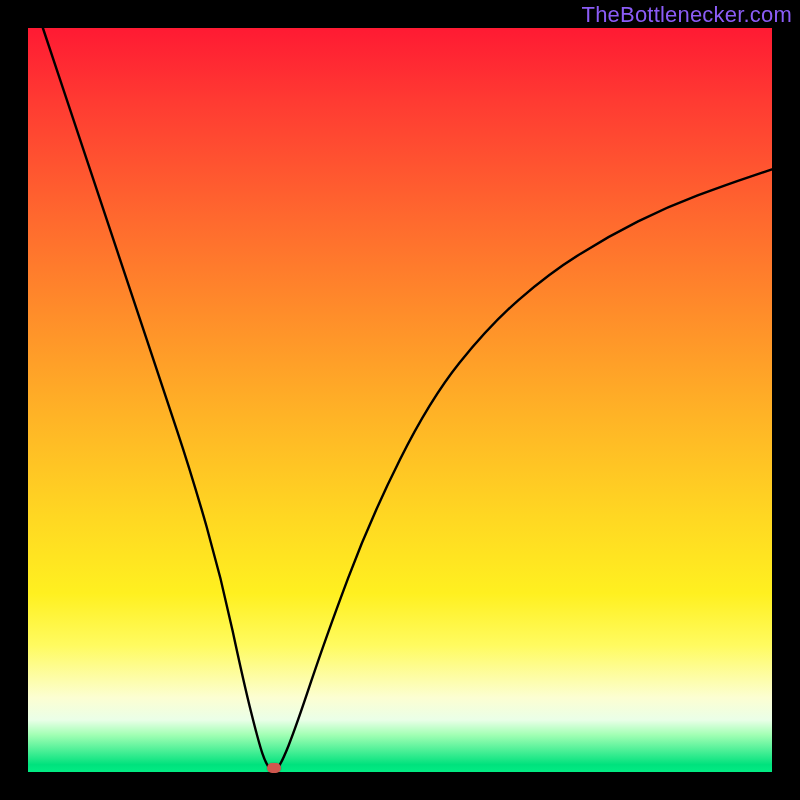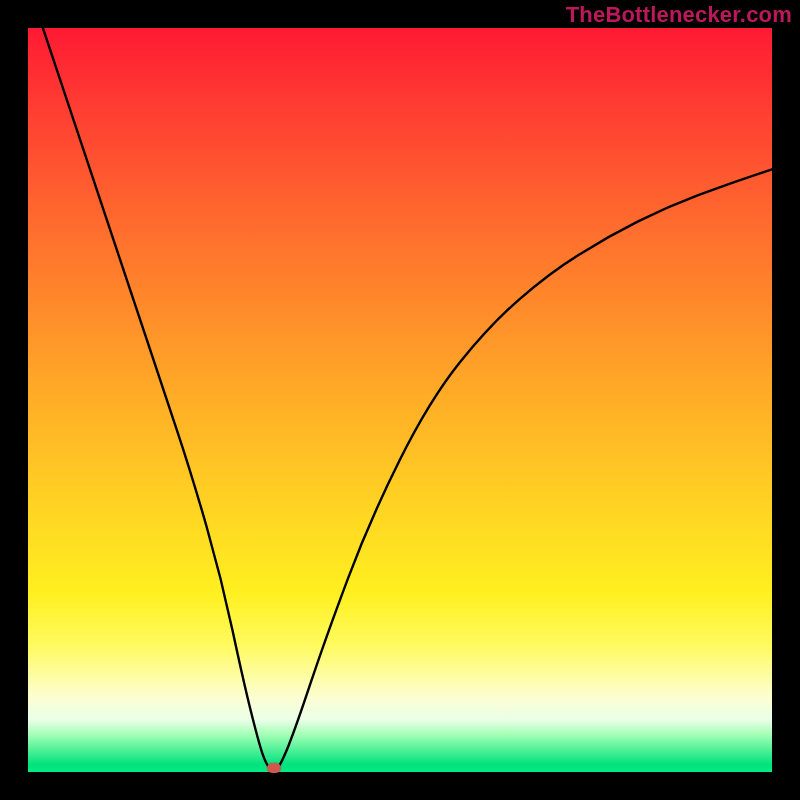--- a/index.html
+++ b/index.html
@@ -13,23 +13,23 @@
   }
   .stage {
     position: relative;
     width: 800px;
     height: 800px;
   }
   .watermark {
     position: absolute;
     top: 2px;
     right: 8px;
-    color: #be185d;
+    color: #8b5cf6;
     font-size: 22px;
-    font-weight: 700;
+    font-weight: 400;
     letter-spacing: 0.2px;
   }
   .frame {
     position: absolute;
     left: 0;
     top: 0;
     width: 800px;
     height: 800px;
     box-sizing: border-box;
     

